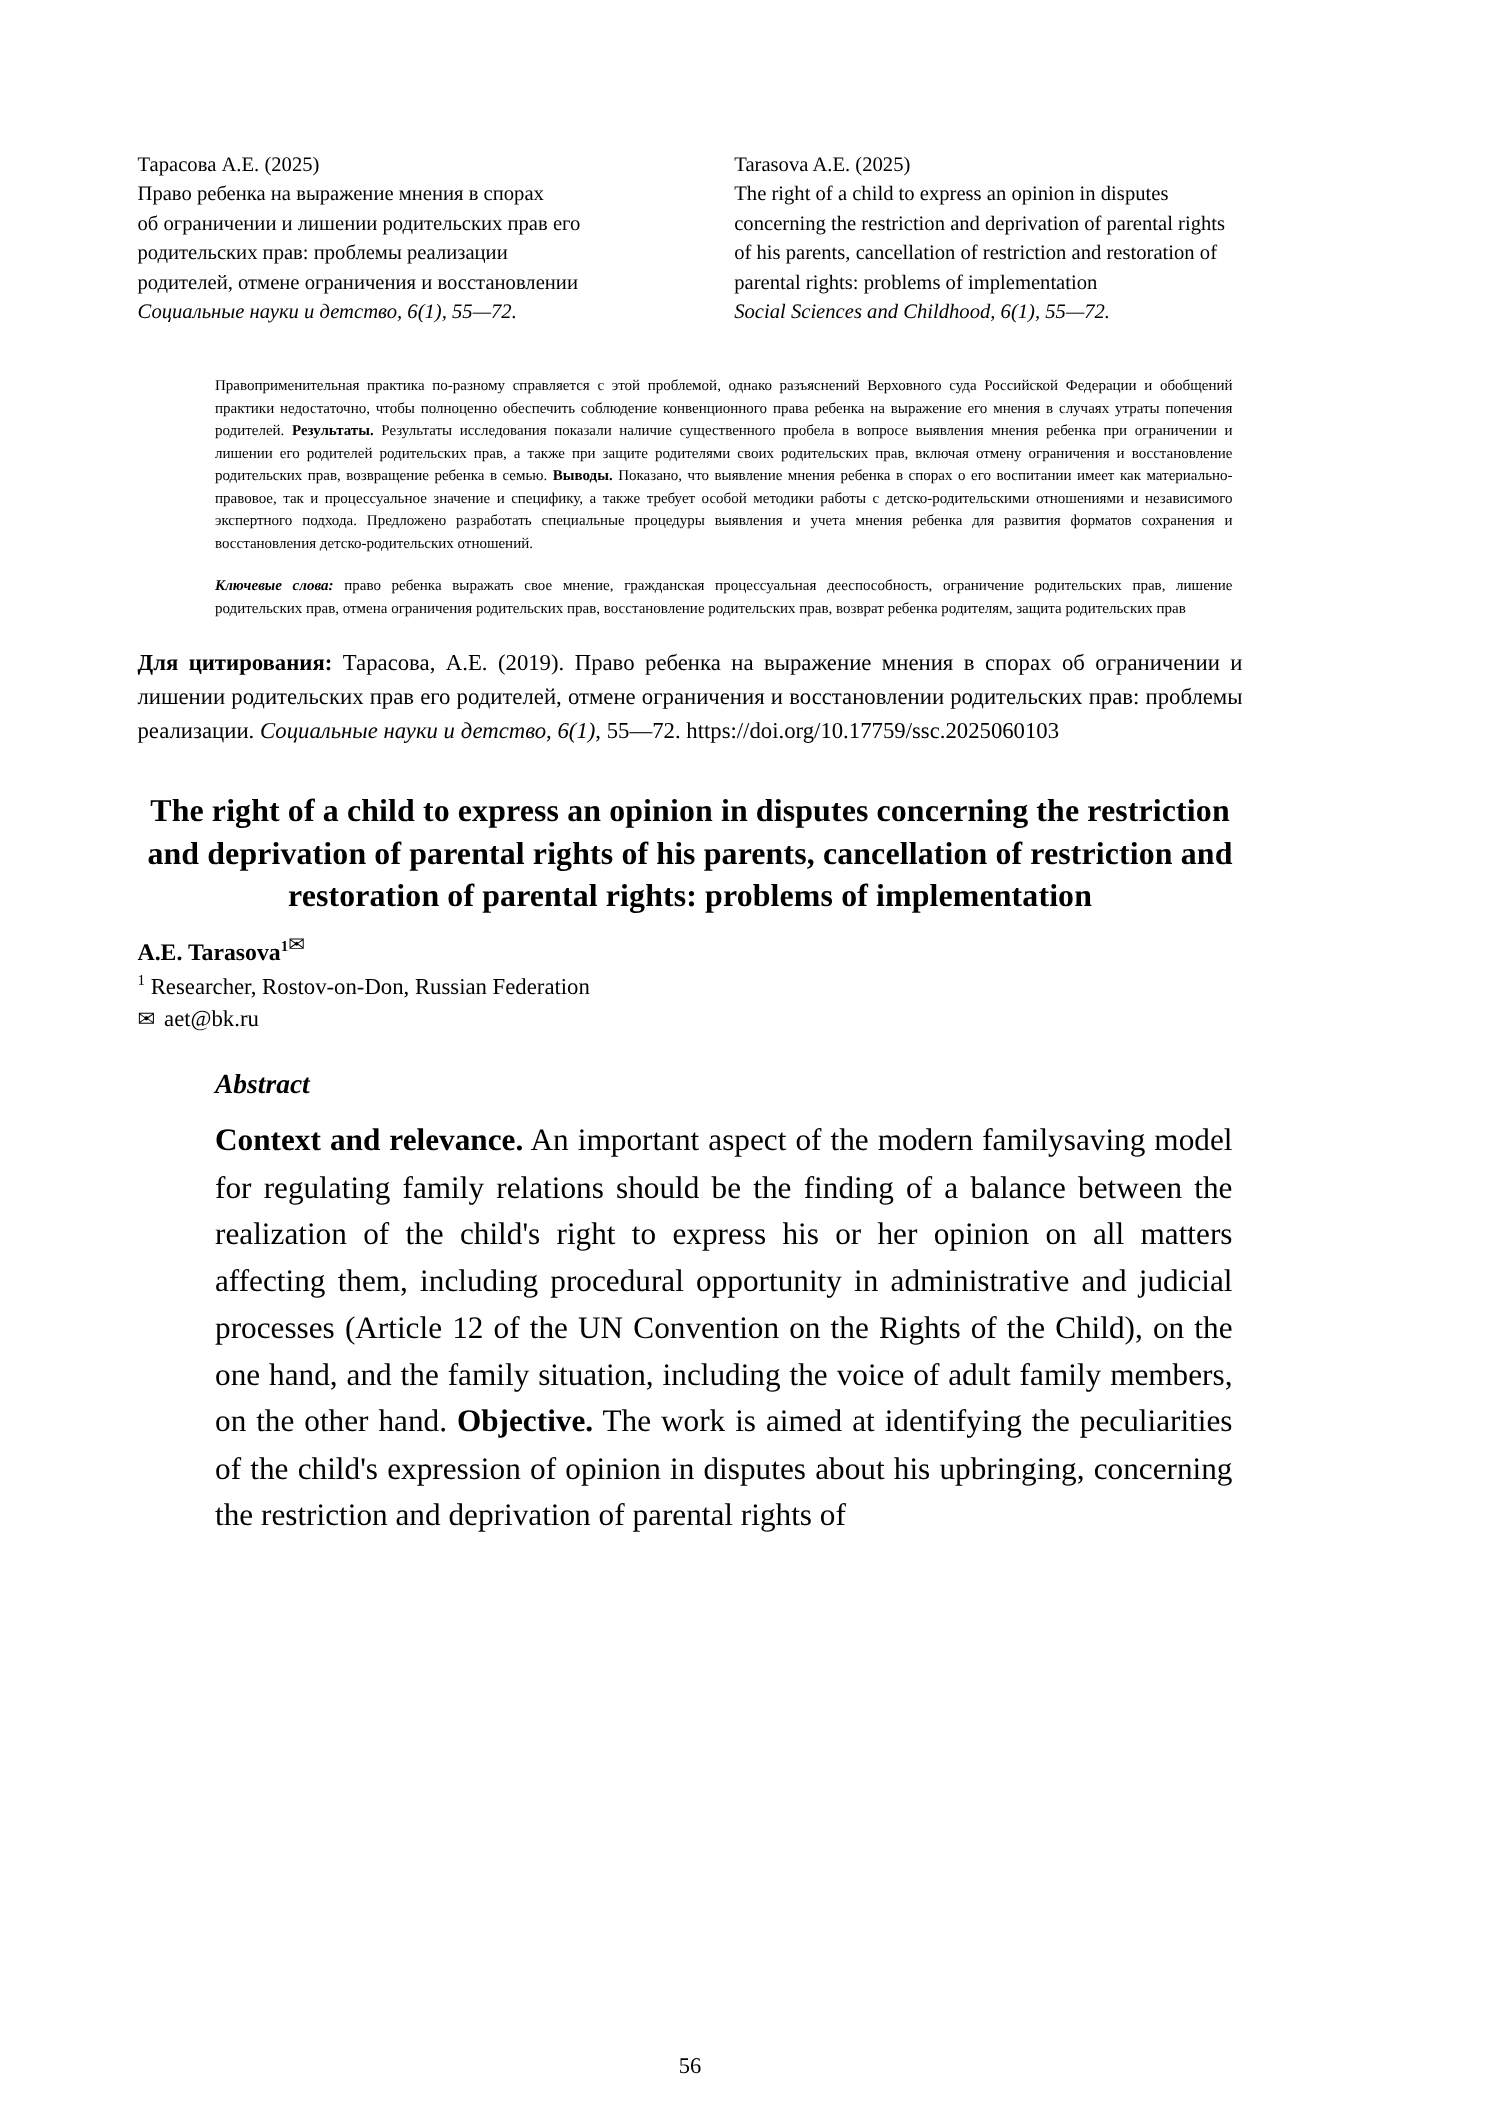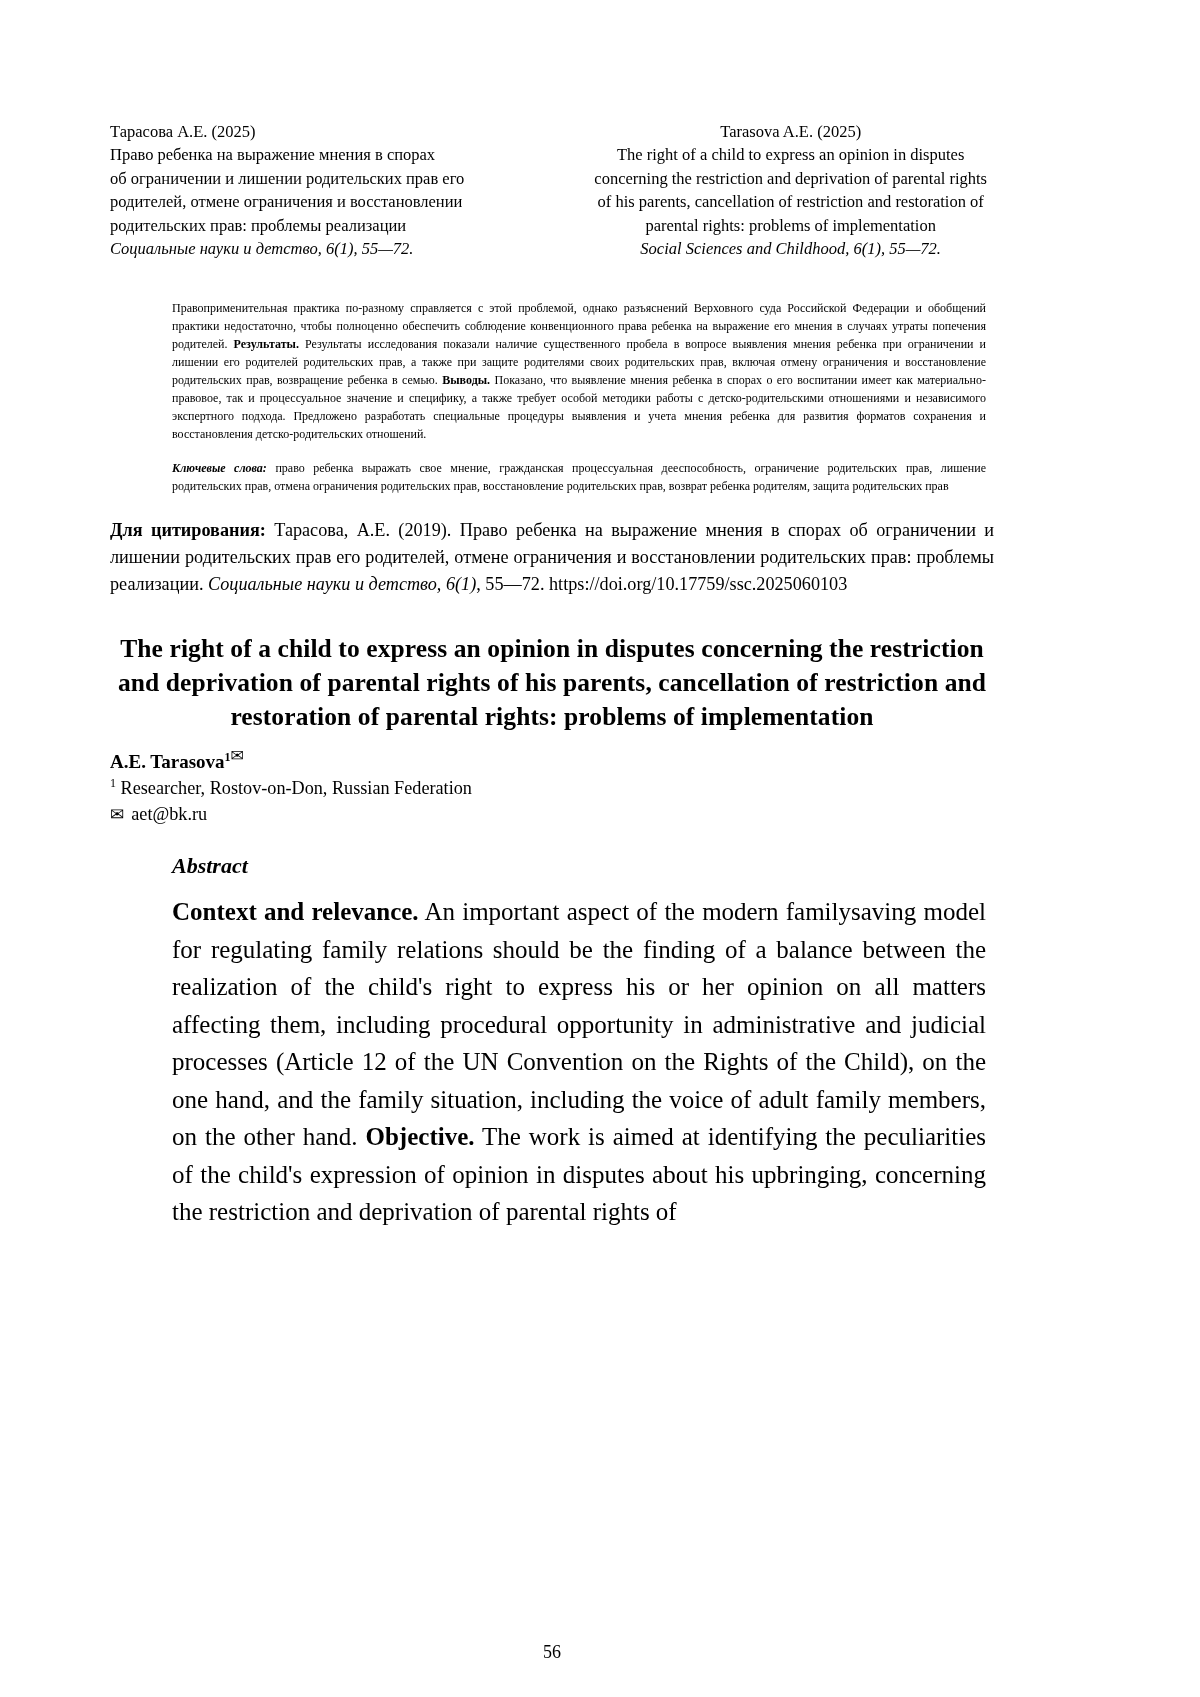--- a/index.html
+++ b/index.html
@@ -30,21 +30,21 @@
     font-size: 16.5px;
     line-height: 1.42;
   }
   .runhead .col {
     width: 46%;
   }
   .runhead .left {
     text-align: left;
   }
   .runhead .right {
-    text-align: center;
+    text-align: left;
   }
   .runhead .italic {
     font-style: italic;
   }
   .runhead .line {
     white-space: normal;
   }
 
   
   .abstract-ru {
@@ -157,22 +157,22 @@
 </head>
 <body>
 
 <div class="page">
 
   <div class="runhead">
     <div class="col left">
       <div class="line">Тарасова А.Е. (2025)</div>
       <div class="line">Право ребенка на выражение мнения в спорах</div>
       <div class="line">об ограничении и лишении родительских прав его</div>
+      <div class="line">родительских прав: проблемы реализации</div>
       <div class="line">родителей, отмене ограничения и восстановлении</div>
-      <div class="line">родительских прав: проблемы реализации</div>
       <div class="line italic">Социальные науки и детство, 6(1), 55—72.</div>
     </div>
     <div class="col right">
       <div class="line">Tarasova A.E. (2025)</div>
       <div class="line">The right of a child to express an opinion in disputes</div>
       <div class="line">concerning the restriction and deprivation of parental rights</div>
       <div class="line">of his parents, cancellation of restriction and restoration of</div>
       <div class="line">parental rights: problems of implementation</div>
       <div class="line italic">Social Sciences and Childhood, 6(1), 55—72.</div>
     </div>

